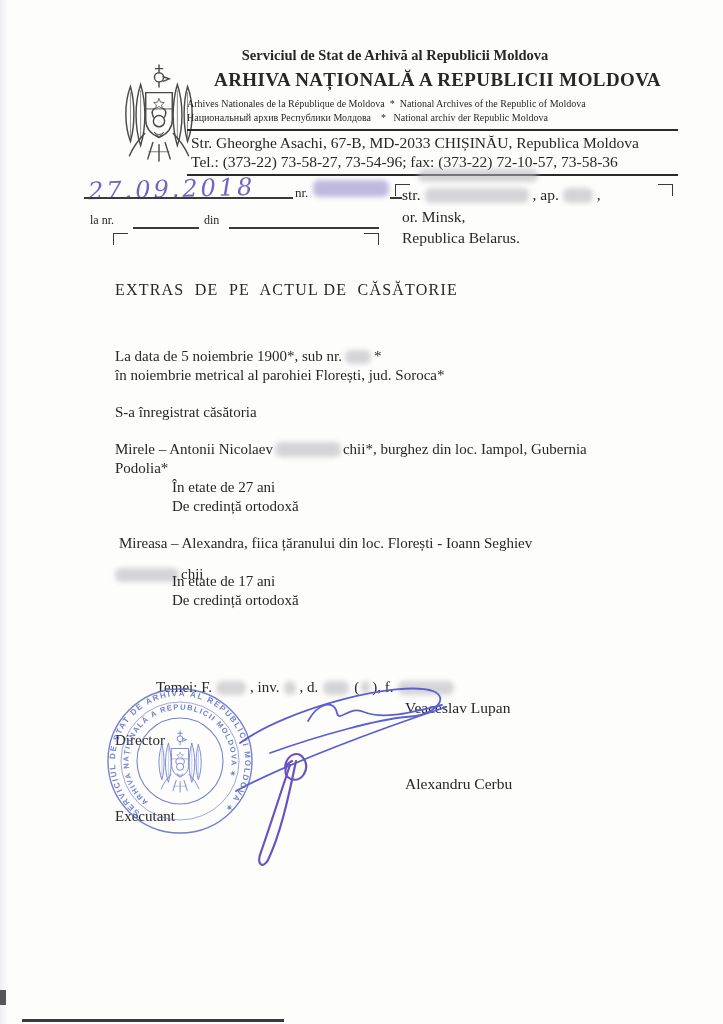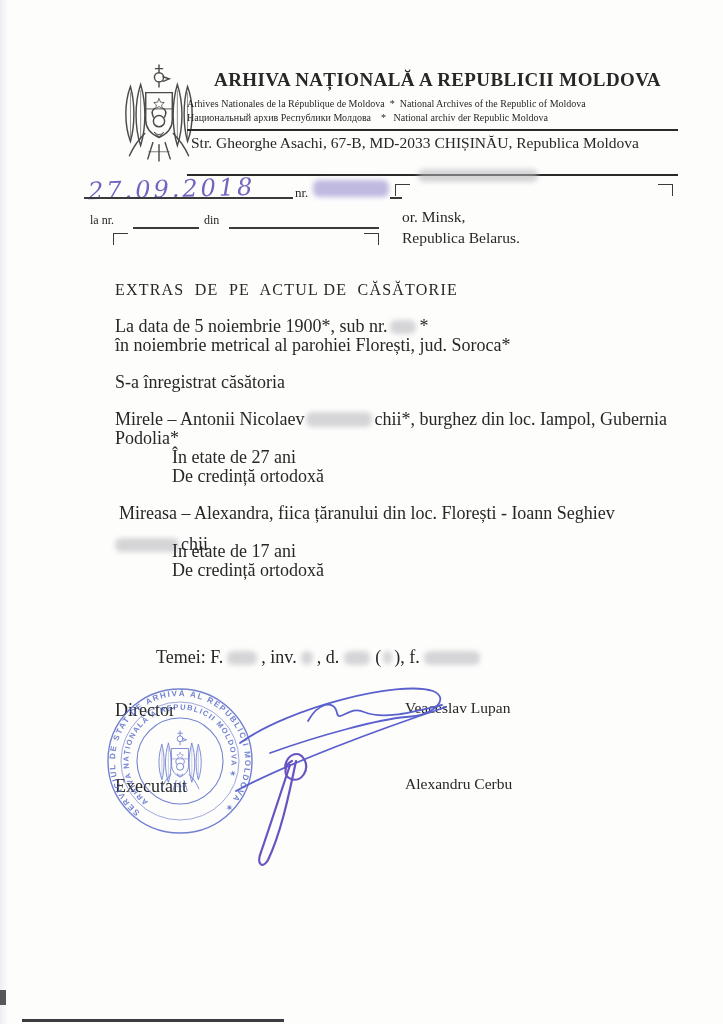--- a/index.html
+++ b/index.html
@@ -8,21 +8,21 @@
     background:#fdfdfc;overflow:hidden;
     font-family:"Liberation Serif", serif;color:#272727;
   }
   .page::before{content:"";position:absolute;left:0;top:0;width:8px;height:100%;
     background:linear-gradient(to right, rgba(160,168,185,.18), rgba(0,0,0,0));pointer-events:none;}
   .t{position:absolute;white-space:pre;}
   .row{position:absolute;display:flex;align-items:baseline;white-space:pre;}
   .b{  font-weight:bold; }
   .small{font-size:10px;}
   .addr{font-size:15.5px;}
-  .body{font-size:18px;}
+  .body{font-size:15px;margin-top:32px;}
   .rule{position:absolute;height:2px;background:#2a2a2a;}
   .uline{position:absolute;height:1.5px;background:#3a3a3a;}
   .redact{background:#b4b4b9;opacity:.55;filter:blur(2.5px);border-radius:6px;align-self:center;}
   .redact.inline{display:inline-block;}
   .redact.purple{background:#978cce;opacity:.6;}
   .corner{position:absolute;width:14px;height:11px;border:0 solid #3a3a3a;}
   .corner.tl{border-top-width:1.6px;border-left-width:1.6px;}
   .corner.tr{border-top-width:1.6px;border-right-width:1.6px;}
   .hand{
     position:absolute;font-family:"DejaVu Serif", serif;font-style:italic;
@@ -63,31 +63,33 @@
         <path d="M34 88 L54 88" stroke-width="0.7"></path>
         <path d="M30 70 C22 78 18 85 15 92 M58 70 C66 78 70 85 73 92"></path>
       </g>
     </defs>
   </svg>
 
   <svg class="t" style="left:114px;top:62px" width="90" height="102" viewBox="0 0 88 100">
     <use href="#eagle-emblem" class="emblem-stroke"></use>
   </svg>
 
+  <div class="t b" style="left:160px;top:47px;width:470px;text-align:center;font-size:14.5px">Serviciul de Stat de Arhivă al Republicii Moldova</div>
 
   <div class="t b" style="left:205px;top:69px;width:465px;text-align:center;font-size:19px;letter-spacing:.4px">ARHIVA NAȚIONALĂ A REPUBLICII MOLDOVA</div>
 
   <div class="t small" style="left:187px;top:98px">Arhives Nationales de la République de Moldova  *  National Archives of the Republic of Moldova</div>
 
   <div class="t small" style="left:187px;top:112px">Национальный архив Республики Молдова    *   National archiv der Republic Moldova</div>
 
   <div class="rule" style="left:187px;top:129px;width:491px"></div>
 
   <div class="t addr" style="left:191px;top:134px">Str. Gheorghe Asachi, 67-B, MD-2033 CHIȘINĂU, Republica Moldova</div>
 
+  <div class="t addr" style="left:191px;top:153px">Tel.: (373-22) 73-58-27, 73-54-96; fax: (373-22) 72-10-57, 73-58-36</div>
 
   <div class="rule" style="left:187px;top:174px;width:491px"></div>
 
   <div class="hand" style="left:88px;top:175px">27.09.2018</div>
   <div class="uline" style="left:84px;top:197px;width:209px"></div>
 
   <div class="t" style="left:295px;top:185px;font-size:13px">nr.</div>
   <div class="redact purple" style="position:absolute;left:313px;top:180px;width:76px;height:17px"></div>
   <div class="uline" style="left:390px;top:197px;width:12px"></div>
 
@@ -97,20 +99,27 @@
   <div class="uline" style="left:229px;top:227px;width:150px"></div>
 
   <div class="corner tl" style="left:113px;top:233px"></div>
   <div class="corner tr" style="left:364px;top:233px"></div>
 
   <div class="corner tl" style="left:395px;top:184px"></div>
   <div class="corner tr" style="left:658px;top:184px"></div>
 
   <div class="redact" style="position:absolute;left:418px;top:169px;width:120px;height:13px"></div>
 
+  <div class="row addr" style="left:402px;top:186px">
+    <span>str.</span>
+    <span class="redact inline" style="width:104px;height:15px;margin:0 4px"></span>
+    <span>, ap.</span>
+    <span class="redact inline" style="width:30px;height:15px;margin:0 4px"></span>
+    <span>,</span>
+  </div>
 
   <div class="t addr" style="left:402px;top:208px">or. Minsk,</div>
   <div class="t addr" style="left:402px;top:229px">Republica Belarus.</div>
 
   <div class="t title" style="left:115px;top:281px">EXTRAS  DE  PE  ACTUL DE  CĂSĂTORIE</div>
 
   <div class="row body" style="left:115px;top:316px">
     <span>La data de 5 noiembrie 1900*, sub nr.</span>
     <span class="redact inline" style="width:26px;height:14px;margin:0 3px"></span>
     <span>*</span>

